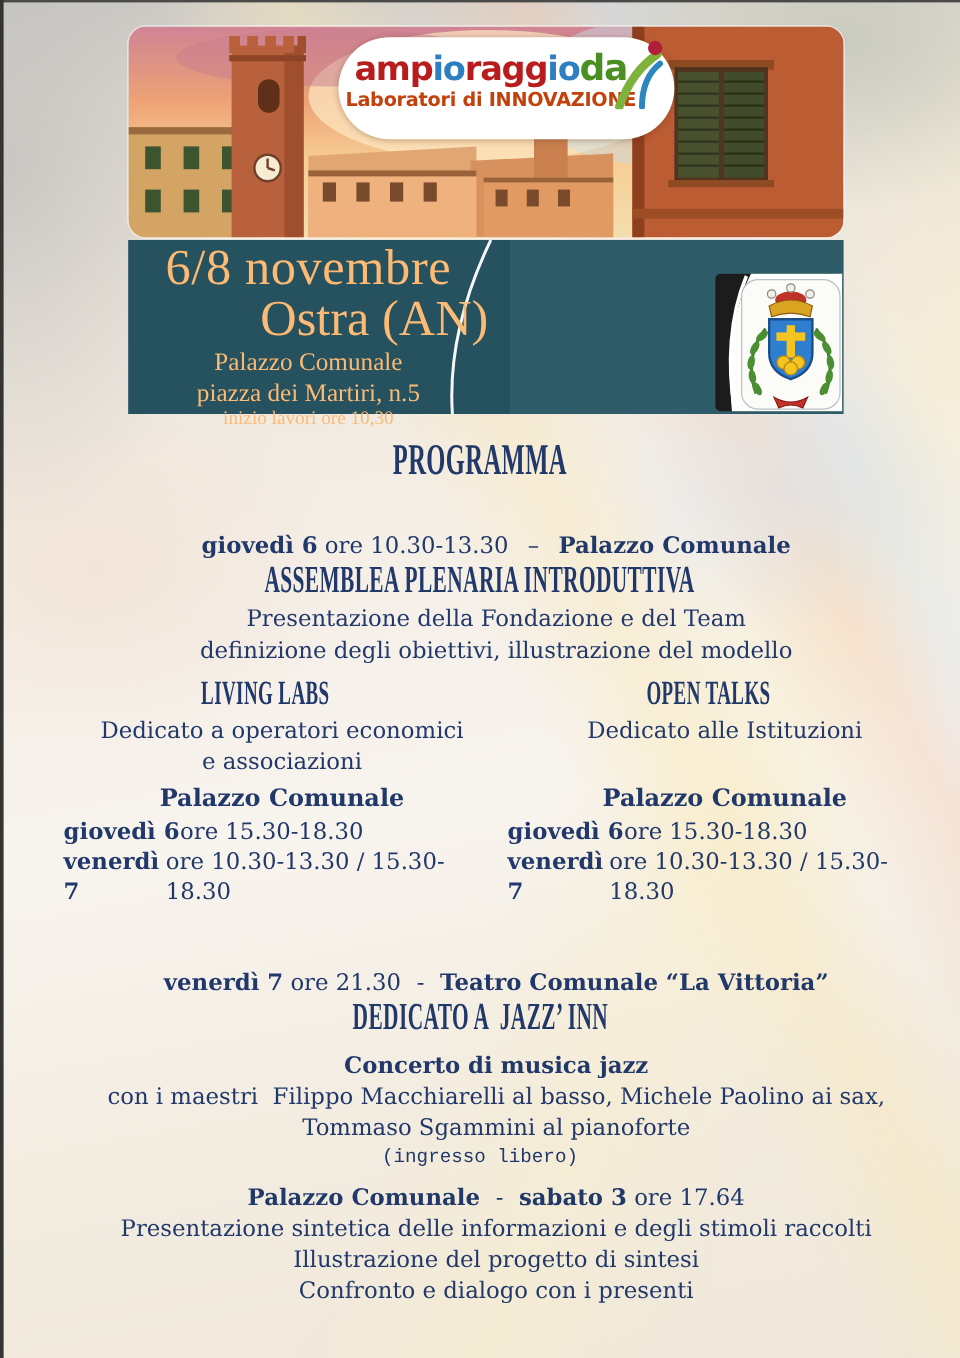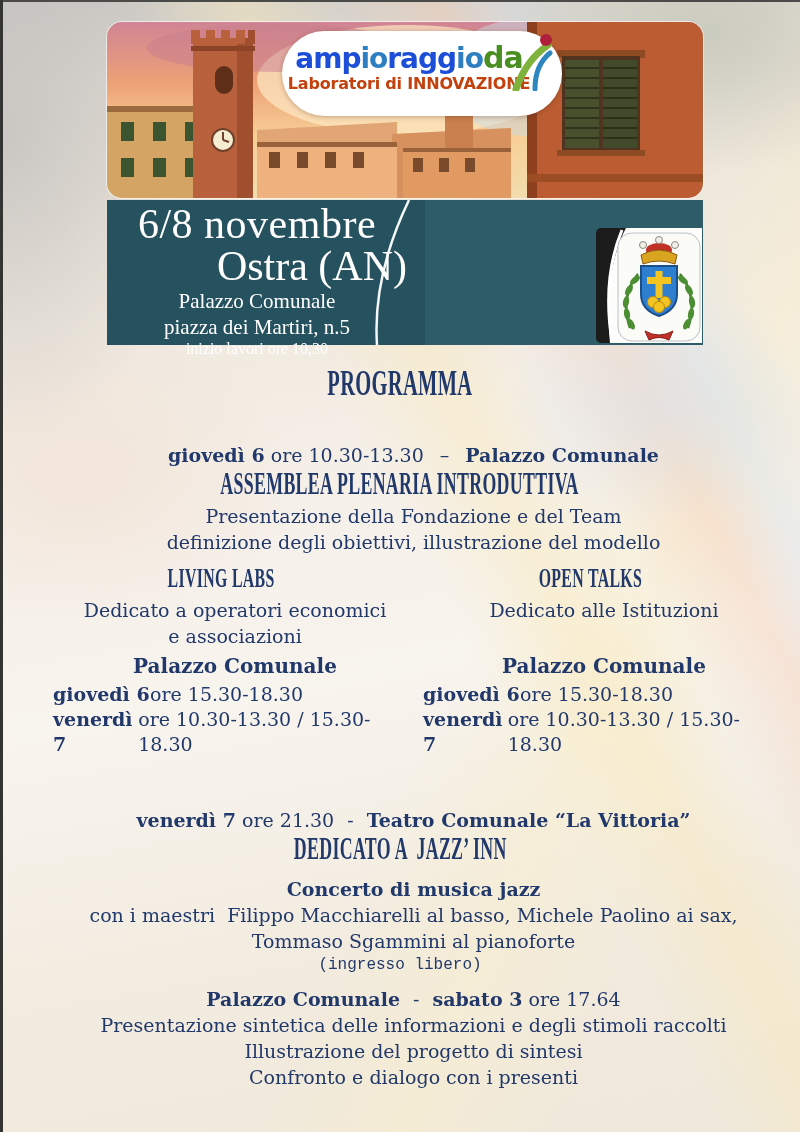--- a/index.html
+++ b/index.html
@@ -29,27 +29,27 @@
   
   .col{position:absolute;left:107px;top:22px;width:596px;}
   .photo{position:relative;width:596px;height:176px;border-radius:15px;overflow:hidden;box-shadow:0 0 0 1px rgba(255,255,255,.6);}
   .photo svg{display:block;}
   .logo-pill{
     position:absolute;left:175px;top:9px;width:280px;height:85px;background:#fff;
     border-radius:44px;box-shadow:0 1px 5px rgba(90,50,20,.35);
     text-align:center;box-sizing:border-box;padding-top:12px;
   }
   .wordmark{font-family:"DejaVu Sans",sans-serif;font-weight:bold;font-size:28px;line-height:30px;letter-spacing:-1px;padding-right:26px;}
-  .wordmark .g{color:#1d4ed8;}
+  .wordmark .g{color:#b91c1c;}
   .wordmark .bl{color:#2e7fc1;}
   .wordmark .da{color:#4b8f22;font-size:30px;}
   .tagline{font-family:"DejaVu Sans",sans-serif;font-weight:bold;font-size:16px;line-height:20px;color:#c2410c;letter-spacing:-.2px;padding-right:26px;}
   .leafmark{position:absolute;right:8px;top:2px;}
 
-  .banner{position:relative;width:596px;height:145px;margin-top:2px;background:#2e5c68;color:#ffffff;text-decoration:underline;}
+  .banner{position:relative;width:596px;height:145px;margin-top:2px;background:#2e5c68;color:#fdba74;text-decoration:underline;}
   .banner-left{position:absolute;left:0;top:0;width:318px;height:145px;background:#26515e;}
   .banner-arc{position:absolute;left:240px;top:0;}
   .banner-text{position:absolute;left:0;top:0;width:300px;text-align:center;font-family:"Liberation Serif",serif;}
   .bn-dates{font-size:42px;line-height:42px;padding-top:3px;letter-spacing:.5px;}
   .bn-place{font-size:42px;line-height:42px;text-align:right;}
   .bn-venue{font-size:21px;line-height:23px;padding-top:3px;}
   .bn-note{font-size:16px;line-height:18px;padding-top:1px;}
   .coat{position:absolute;left:489px;top:28px;}
 
   

